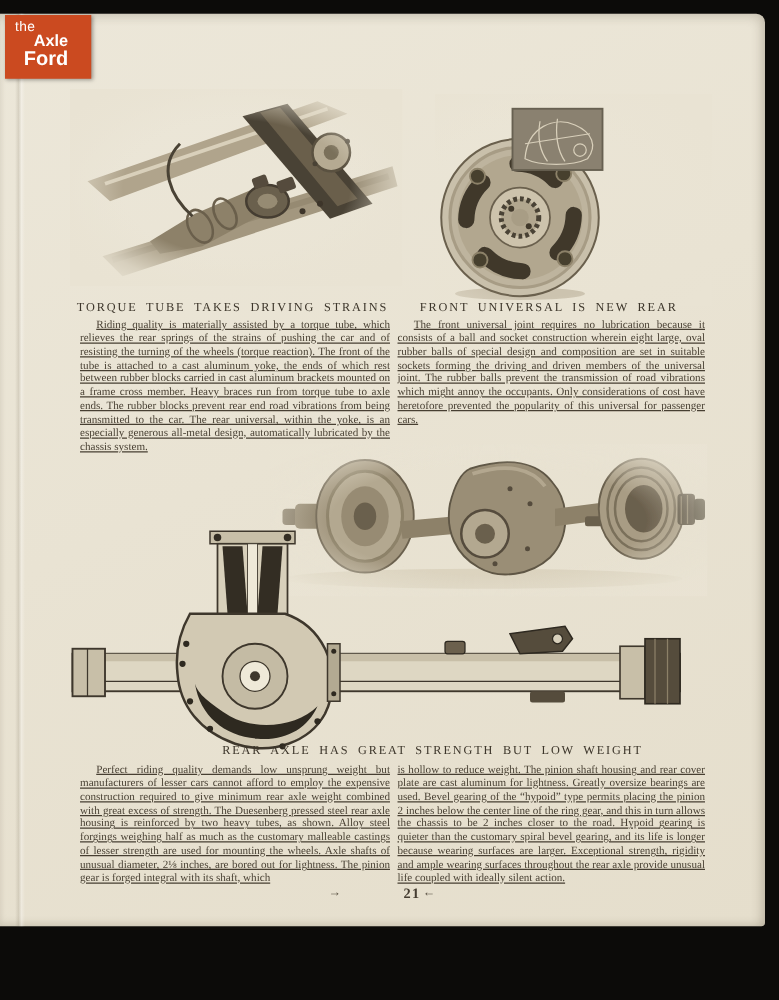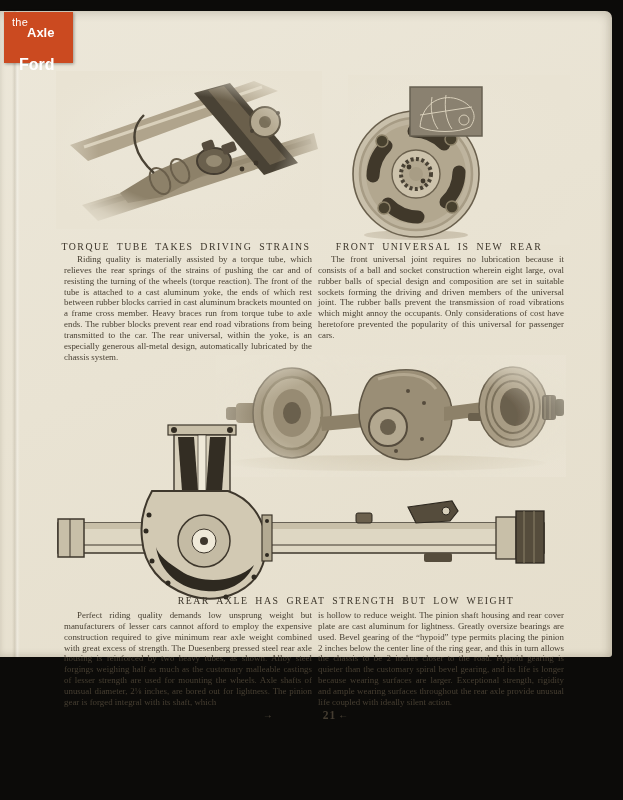--- a/index.html
+++ b/index.html
@@ -4,52 +4,53 @@
 <style>
   html,body{margin:0;padding:0;}
   body{
     width:623px;height:800px;
     background:#0c0b09;
     overflow:hidden;
     position:relative;
     font-family:"Liberation Serif",serif;
   }
   .page{
-    position:absolute;left:0;top:11px;width:612px;height:646px;
+    position:absolute;left:0;top:11px;width:612px;height:730px;
     background:linear-gradient(155deg,#ece7d9 0%,#e9e3d3 45%,#e5decc 100%);
     border-radius:0 7px 3px 0;
     box-shadow:inset -4px 3px 8px rgba(60,50,30,0.16), inset 0 -3px 6px rgba(60,50,30,0.10);
   }
   .crease{
     position:absolute;left:12px;top:0;width:8px;height:100%;
     background:linear-gradient(90deg,rgba(110,100,80,0) 0%,rgba(110,100,80,0.16) 35%,rgba(255,255,255,0.30) 65%,rgba(110,100,80,0) 100%);
   }
   .logo{
     position:absolute;left:4px;top:1px;width:69px;height:51px;
     background:#cb4a20;color:#ffffff;
     font-family:"Liberation Sans",sans-serif;
     box-shadow:1px 1px 3px rgba(0,0,0,0.35);
   }
   .logo span{position:absolute;line-height:1;}
   .logo .l1{left:8px;top:5px;font-size:11px;font-weight:400;letter-spacing:0.3px;}
   .logo .l2{left:23px;top:14px;font-size:13px;font-weight:700;}
-  .logo .l3{left:15px;top:28px;font-size:16px;font-weight:700;margin-top:17px;}
+  .logo .l3{left:15px;top:28px;font-size:16px;font-weight:700;}
   .fig{position:absolute;}
   .hd{
     position:absolute;text-align:center;
     font-size:9.8px;color:#3d362b;
     letter-spacing:1.5px;word-spacing:3px;
     white-space:nowrap;
   }
   .bd{
     position:absolute;
     font-size:8.9px;line-height:10.85px;
     color:#473f32;
     text-align:justify;
     text-indent:13px;
+    text-decoration:underline;
   }
   .bd.noindent{text-indent:0;}
   .folio{
     position:absolute;left:0;top:698px;width:612px;
     text-align:center;font-size:11.5px;color:#453d31;letter-spacing:1px;
   }
   .folio .arrow{font-size:10px;position:relative;top:-1px;color:#554c3e;}
   .folio .num{font-weight:700;padding:0 2px;margin-left:47px;}
 </style>
 </head>

